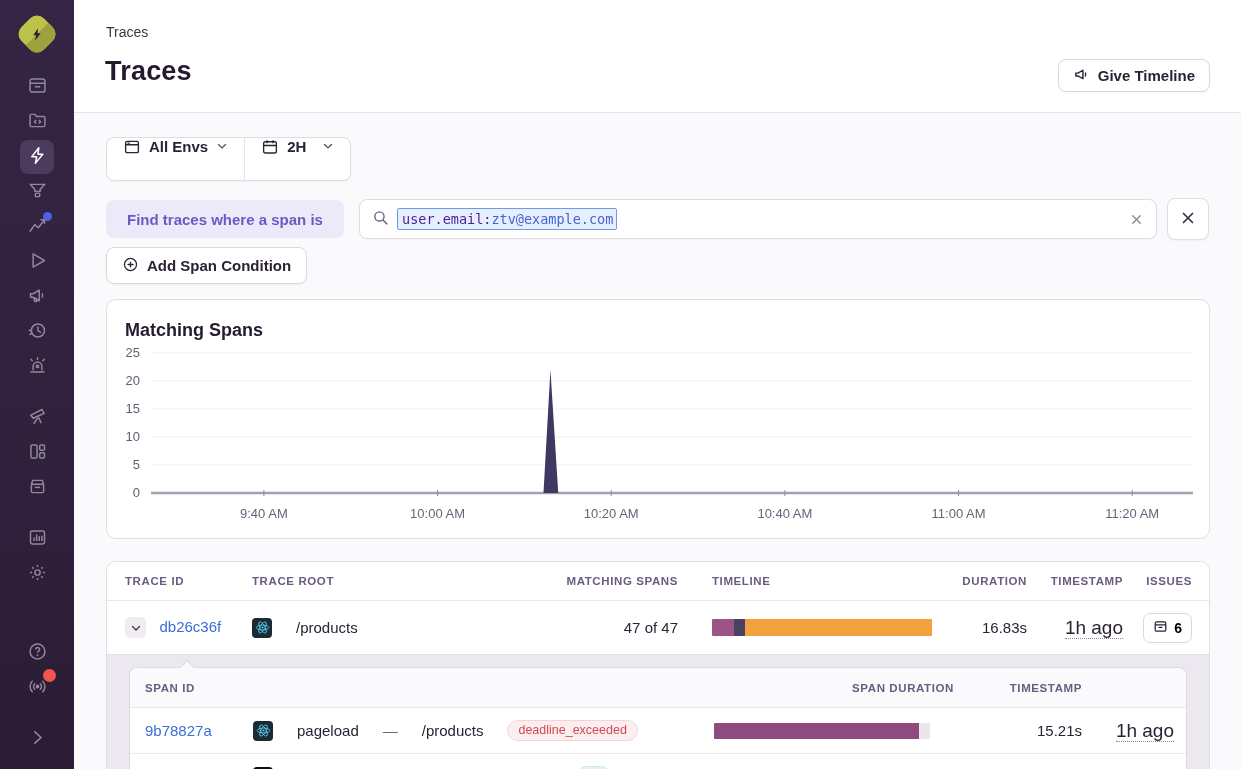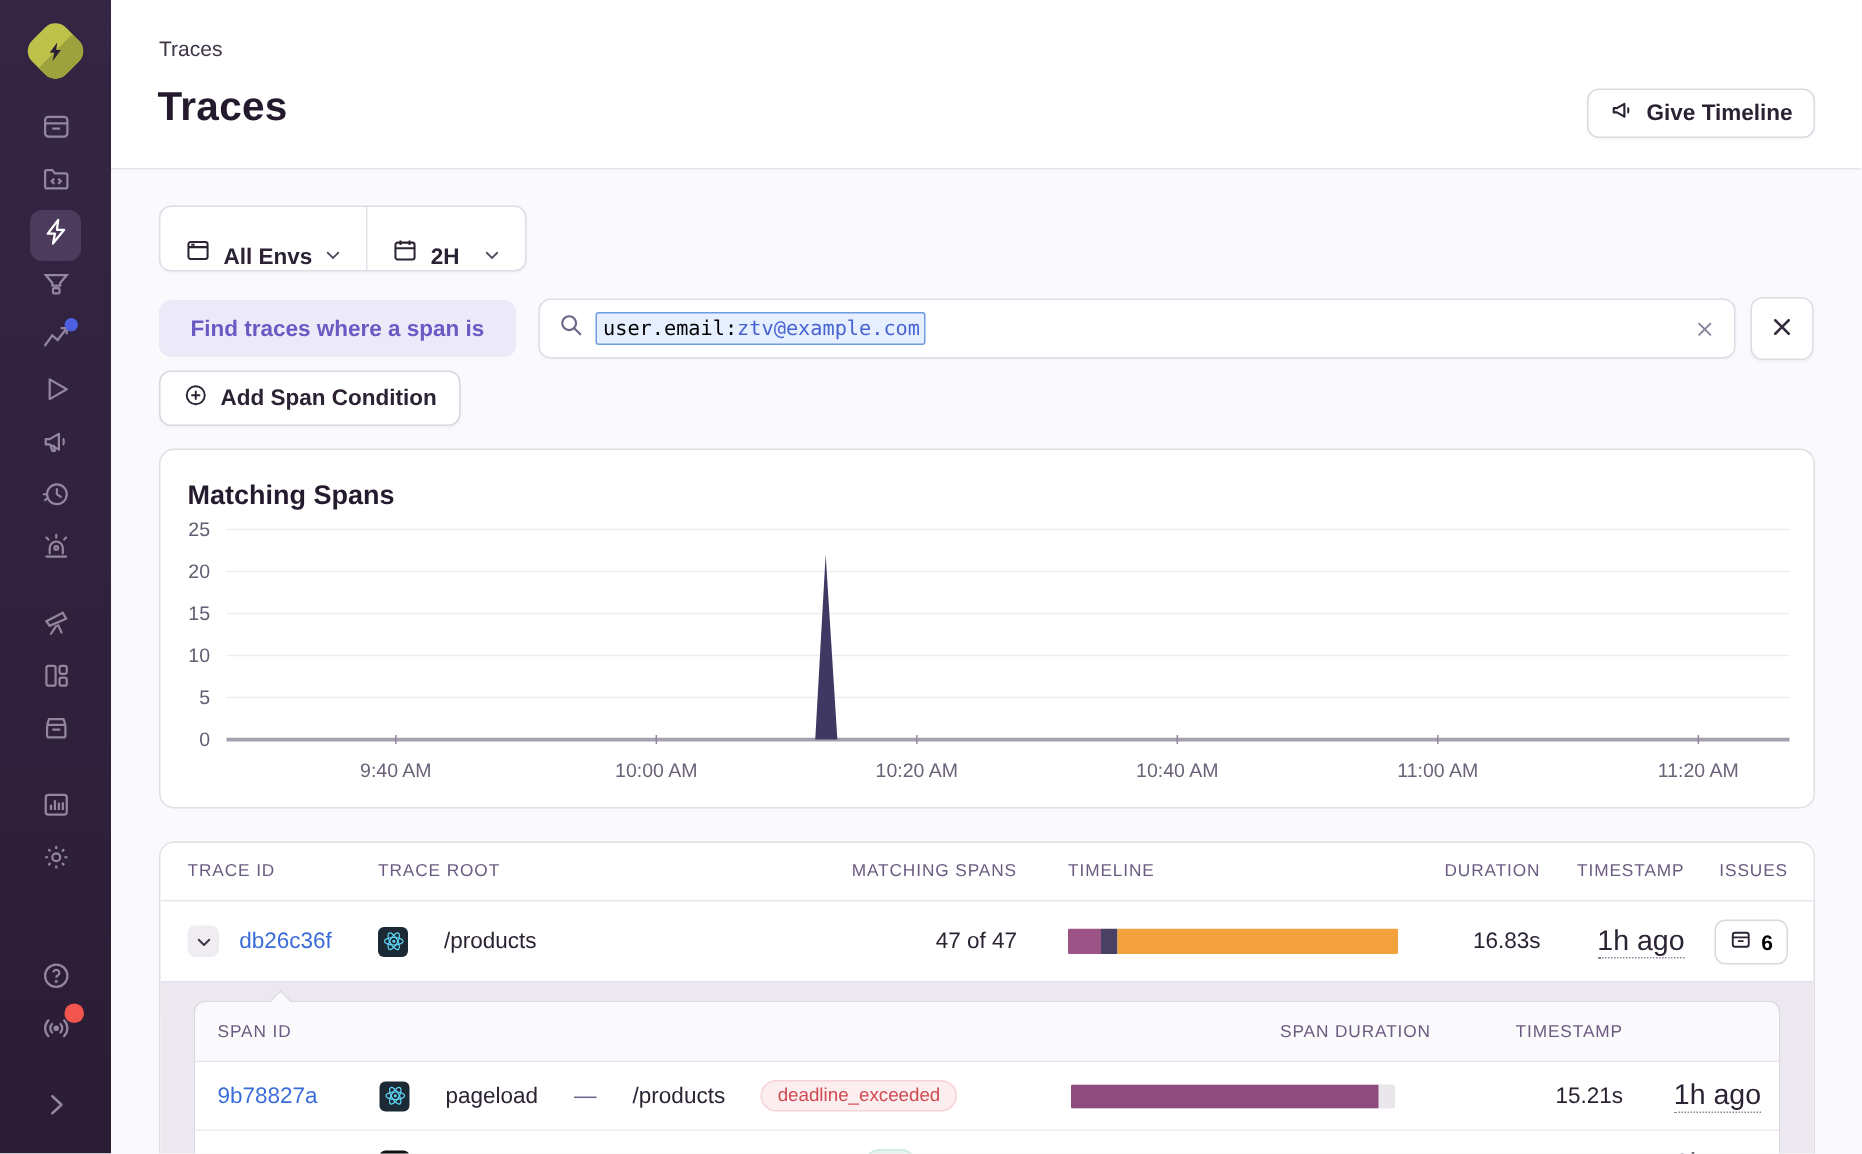--- a/index.html
+++ b/index.html
@@ -30,34 +30,34 @@
   .page-header { position:absolute; top:0; left:0; right:0; height:113px; background:#FFFFFF; border-bottom:1px solid #E8E3EB; }
   .breadcrumb { position:absolute; left:32px; top:24px; font-size:14px; color:#3E3446; cursor:pointer; }
   .page-title { position:absolute; left:31px; top:56px; font-size:27px; font-weight:800; letter-spacing:.2px; color:#231A2E; }
   .feedback-btn { position:absolute; right:31px; top:59px; height:33px; display:flex; align-items:center; gap:8px;
     background:#FFF; border:1px solid #DCD6E1; border-radius:8px; padding:0 14px;
     font-size:15px; font-weight:700; color:#2B2233; cursor:pointer; box-shadow:0 1px 2px rgba(43,34,51,.04); }
 
   
   .filterbar { position:absolute; left:32px; top:137px; height:44px; display:flex; align-items:stretch;
     background:#FFF; border:1px solid #E0DBE5; border-radius:8px; box-shadow:0 1px 2px rgba(43,34,51,.04); }
-  .filter-seg { display:flex; align-items:flex-end; gap:8px; padding:0 16px; font-size:15px; font-weight:700; cursor:pointer; }
+  .filter-seg { display:flex; align-items:flex-start; gap:8px; padding:0 16px; font-size:15px; font-weight:700; cursor:pointer; }
   .filter-div { width:1px; background:#E6E1EA; margin:0; }
   .chev { color:#57495E; }
 
   
   .where-chip { position:absolute; left:32px; top:200px; height:38px; padding:0 21px; display:flex; align-items:center;
     background:#ECEAF9; border-radius:8px; color:#6A5BC4; font-size:15px; font-weight:700; }
   .search-box { position:absolute; left:285px; top:199px; width:798px; height:40px; background:#FFF;
     border:1px solid #E0DBE5; border-radius:8px; display:flex; align-items:center; padding:0 12px; cursor:text;
     box-shadow:0 1px 2px rgba(43,34,51,.04); }
   .search-box .mag { color:#6F6287; margin-right:8px; flex:0 0 auto; }
   .token { font-family:"DejaVu Sans Mono","Liberation Mono",monospace; font-size:13.5px;
     background:#E6EFFF; border:1px solid #6F9BE0; border-radius:2px; padding:2px 3px 2px 4px; white-space:nowrap; }
-  .token .tkey { color:#000000; }
+  .token .tkey { color:#4c1d95; }
   .token .tval { color:#4763CF; }
   .search-clear { margin-left:auto; color:#8A7F99; cursor:pointer; display:flex; }
   .row-remove { position:absolute; left:1093px; top:198px; width:42px; height:42px; background:#FFF;
     border:1px solid #E0DBE5; border-radius:8px; display:flex; align-items:center; justify-content:center;
     color:#342B3E; cursor:pointer; box-shadow:0 1px 2px rgba(43,34,51,.04); }
   .add-cond { position:absolute; left:32px; top:247px; height:37px; display:flex; align-items:center; gap:8px;
     background:#FFF; border:1px solid #DCD6E1; border-radius:8px; padding:0 15px;
     font-size:15px; font-weight:700; color:#2B2233; cursor:pointer; box-shadow:0 1px 2px rgba(43,34,51,.04); }
 
   
@@ -67,21 +67,21 @@
   .chart-svg { position:absolute; left:0; top:0; width:1102px; height:238px; }
   .ytick { font-size:13px; fill:#645C72; font-family:"Liberation Sans","DejaVu Sans",sans-serif; }
   .xtick { font-size:13px; fill:#6B6278; font-family:"Liberation Sans","DejaVu Sans",sans-serif; }
 
   
   .table-panel { position:absolute; left:32px; top:561px; width:1104px; height:300px; background:#FFF;
     border:1px solid #E2DDE6; border-radius:10px 10px 0 0; overflow:hidden; }
   .t-grid { display:grid; grid-template-columns:127px 301px 125px 34px 244px 71px 96px 1fr;
     align-items:center; padding-left:18px; padding-right:17px; }
   .t-head { height:39px; border-bottom:1px solid #EAE5EC; background:#FFF; }
-  .th { font-size:11.5px; font-weight:400; letter-spacing:.6px; color:#6B5B80; text-transform:uppercase; }
+  .th { font-size:11.5px; font-weight:700; letter-spacing:.6px; color:#6B5B80; text-transform:uppercase; }
   .right { text-align:right; justify-self:stretch; }
   .trace-row { height:53px; }
   .expander { display:inline-flex; align-items:center; justify-content:center; width:21px; height:21px;
     background:#EFEDF2; border-radius:5px; color:#3E3446; cursor:pointer; margin-right:9px; vertical-align:middle; }
   a.id-link { color:#3B6DD8; text-decoration:none; font-size:15px; cursor:pointer; }
   .root-cell, .desc-cell { display:flex; align-items:center; gap:24px; font-size:15px; }
   .plat-icon { width:20px; height:20px; border-radius:4px; flex:0 0 auto; display:flex; align-items:center; justify-content:center; }
   .plat-react { background:#1B2A35; }
   .plat-express { background:#0F0F10; color:#FFF; font-size:9px; font-weight:700; font-style:italic; }
   .cell-text { font-size:15px; color:#2B2233; }

